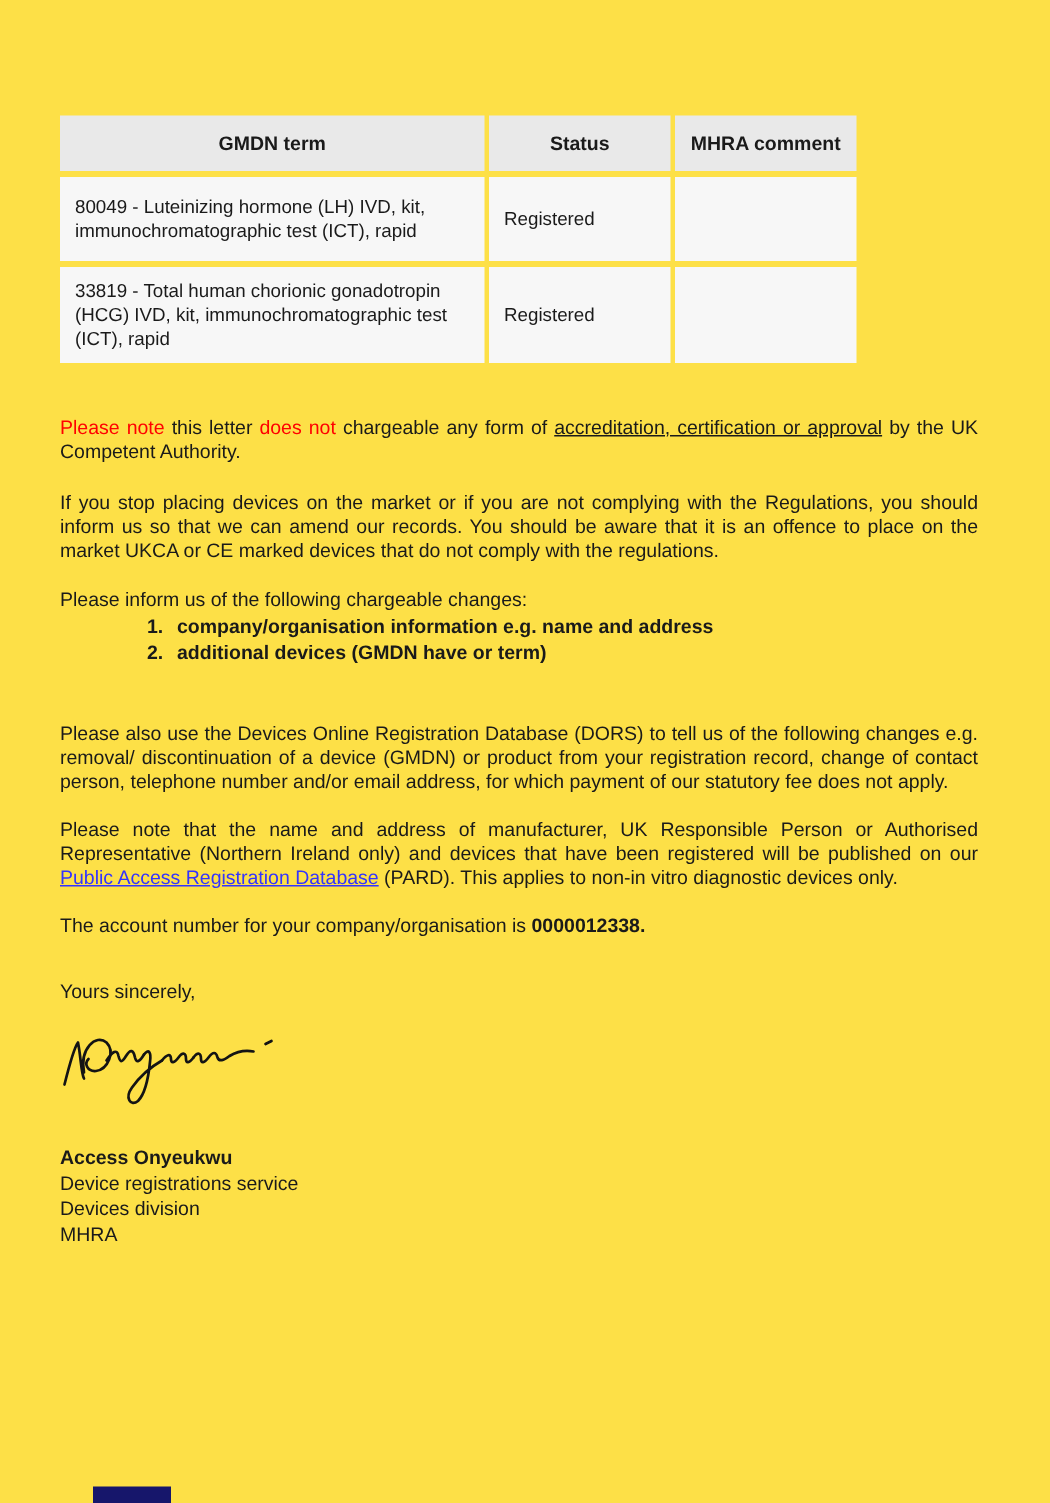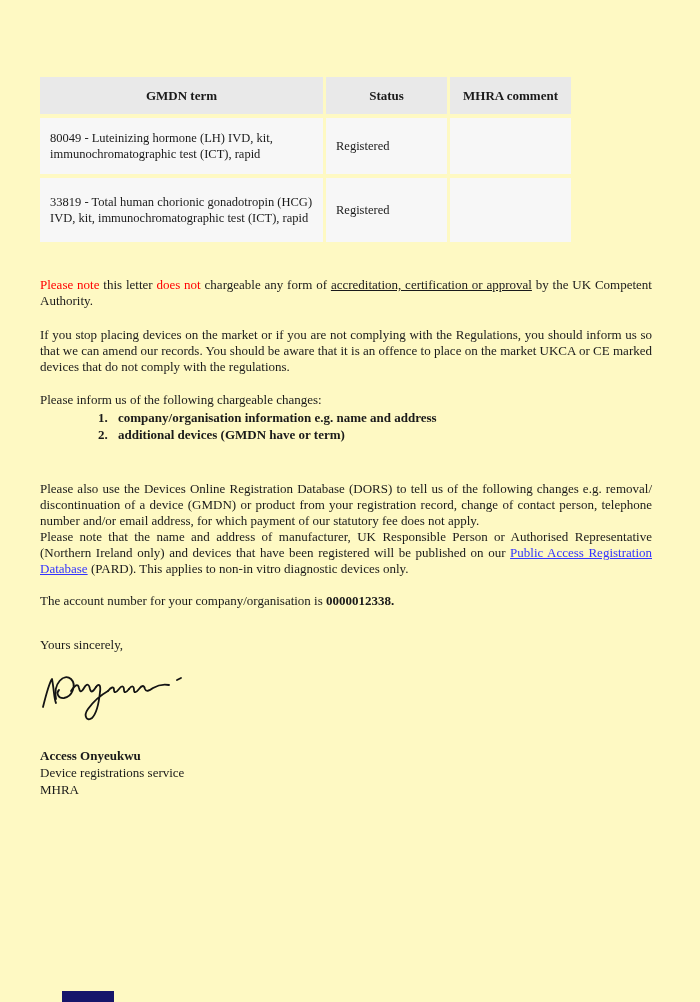--- a/index.html
+++ b/index.html
@@ -1,22 +1,22 @@
 <!DOCTYPE html>
 <html><head>
 <meta charset="utf-8">
 <style>
   * { margin: 0; padding: 0; box-sizing: border-box; }
   html, body { background: #ffffff; }
   .page {
     position: relative;
     width: 700px;
     height: 1002px;
-    background: #fef9c3;
-    font-family: Liberation Serif, serif;
+    background: #fde047;
+    font-family: Liberation Sans, sans-serif;
     font-size: 13px;
     line-height: 16px;
     color: #1a1a1a;
     overflow: hidden;
   }
   .content {
     position: absolute;
     left: 40px;
     top: 0;
     width: 612px;
@@ -49,21 +49,21 @@
   .col-comment { width: 121px; margin-top: 39px; }
   td.status-cell { font-size: 13.5px; }
   tr.row-1 td { height: 56px; }
   tr.row-2 td { height: 64px; }
   
   p.para { text-align: justify; }
   .p-notice { margin-top: 31px; }
   .p-stop { margin-top: 18px; }
   .p-chargeable { margin-top: 17px; text-align: left; }
   .p-dors { margin-top: 38px; }
-  .p-pard { }
+  .p-pard { margin-top: 16px; }
   .p-account { margin-top: 16px; text-align: left; }
   .p-closing { margin-top: 28px; text-align: left; }
   .red { color: #ff0000; }
   .ul { text-decoration: underline; }
   b, .bold { font-weight: bold; }
   a.doc-link { color: #3333ff; text-decoration: underline; cursor: pointer; }
   
   .chg-list { margin-top: 1px; }
   .chg-item { display: flex; }
   .chg-num {
@@ -153,19 +153,20 @@
           <path d="M68 26 C 71 22, 74 21, 74 25 C 74 28, 76 28, 79 24 C 82 20, 84 21, 84 25 C 84 28, 86 28, 89 24"></path>
           <path d="M89 24 C 92 20, 94 21, 94 25 C 94 28, 96 28, 99 24 C 102 20, 104 20, 105 24 C 106 27, 109 26, 113 23 C 118 20, 124 19, 129 20"></path>
           <path d="M137 15 L 141 13"></path>
         </g>
       </svg>
     </div>
 
     <div class="name-block">
       <div class="nb-name">Access Onyeukwu</div>
       <div>Device registrations service</div>
+      <div>Devices division</div>
       <div>MHRA</div>
     </div>
 
   </div>
 
   <div class="footer-logo"></div>
 </div>
 
 </body></html>

